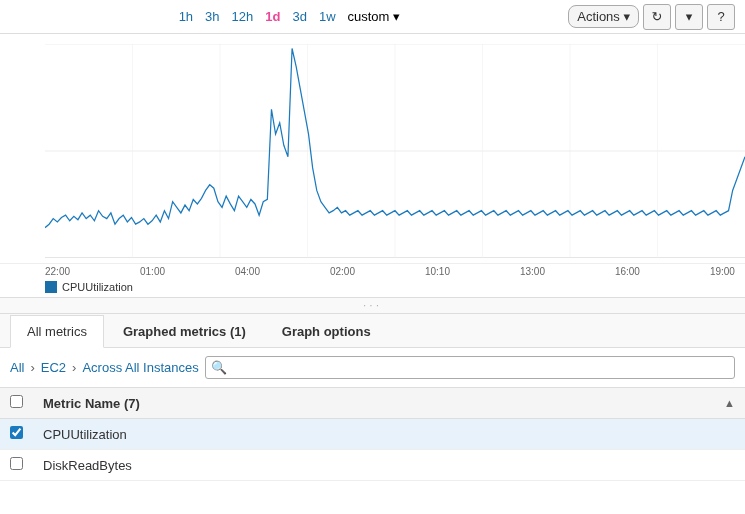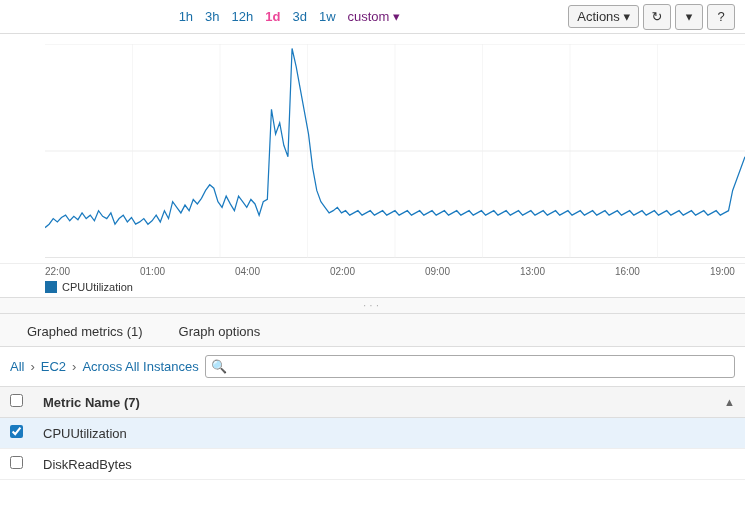--- a/index.html
+++ b/index.html
@@ -41,34 +41,34 @@
       cursor: pointer;
       color: #1a6fa8;
       text-decoration: none;
     }
     .time-btn.active {
       font-weight: bold;
       color: #ec4899;
     }
     .custom-btn {
       cursor: pointer;
-      color: #701a75;
+      color: #000000;
       display: flex;
       align-items: center;
       gap: 2px;
     }
     .header-actions {
       display: flex;
       align-items: center;
       gap: 4px;
     }
     .actions-btn {
       background: #f5f5f5;
       border: 1px solid #aaa;
-      border-radius: 3px;
+      border-radius: 8px;
       padding: 3px 8px;
       cursor: pointer;
       font-size: 13px;
       display: flex;
       align-items: center;
       gap: 4px;
       color: #333;
     }
     .icon-btn {
       background: #f5f5f5;
@@ -148,20 +148,21 @@
       padding: 8px 16px;
       cursor: pointer;
       border: 1px solid transparent;
       border-bottom: none;
       font-size: 13px;
       color: #333;
       background: transparent;
       margin-right: 2px;
       position: relative;
       top: 1px;
+      font-weight: bold;
     }
     .tab.active {
       background: #fff;
       border: 1px solid #ddd;
       border-bottom: 1px solid #fff;
       font-weight: normal;
     }
 
     
     .filter-bar {
@@ -289,34 +290,35 @@
           664,148 668,130 672,120 676,110 680,100"></polyline>
     </svg>
   </div>
 </div>
 
 <div class="x-axis">
   <span>22:00</span>
   <span>01:00</span>
   <span>04:00</span>
   <span>02:00</span>
-  <span>09:00</span>
+  <span>10:10</span>
   <span>13:00</span>
   <span>16:00</span>
   <span>19:00</span>
 </div>
 
 <div class="legend">
   <div class="legend-box"></div>
   <span>CPUUtilization</span>
 </div>
 
 <div class="resize-handle">···</div>
 
 <div class="tabs-container">
+  <div class="tab active">All metrics</div>
   <div class="tab">Graphed metrics (1)</div>
   <div class="tab">Graph options</div>
 </div>
 
 <div class="filter-bar">
   <span class="breadcrumb-item">All</span>
   <span class="breadcrumb-sep">›</span>
   <span class="breadcrumb-item">EC2</span>
   <span class="breadcrumb-sep">›</span>
   <span class="breadcrumb-item">Across All Instances</span>

